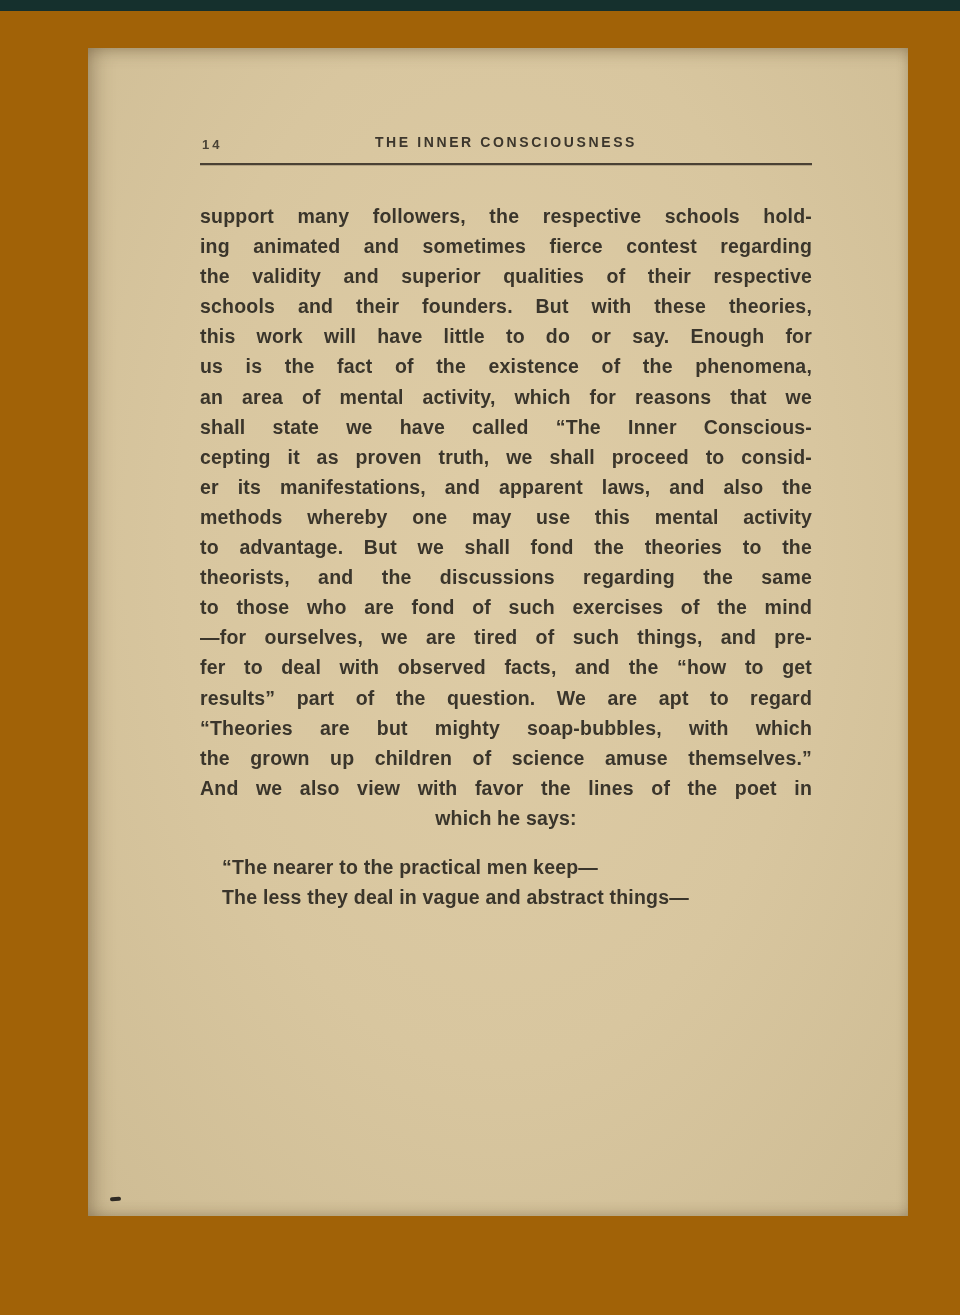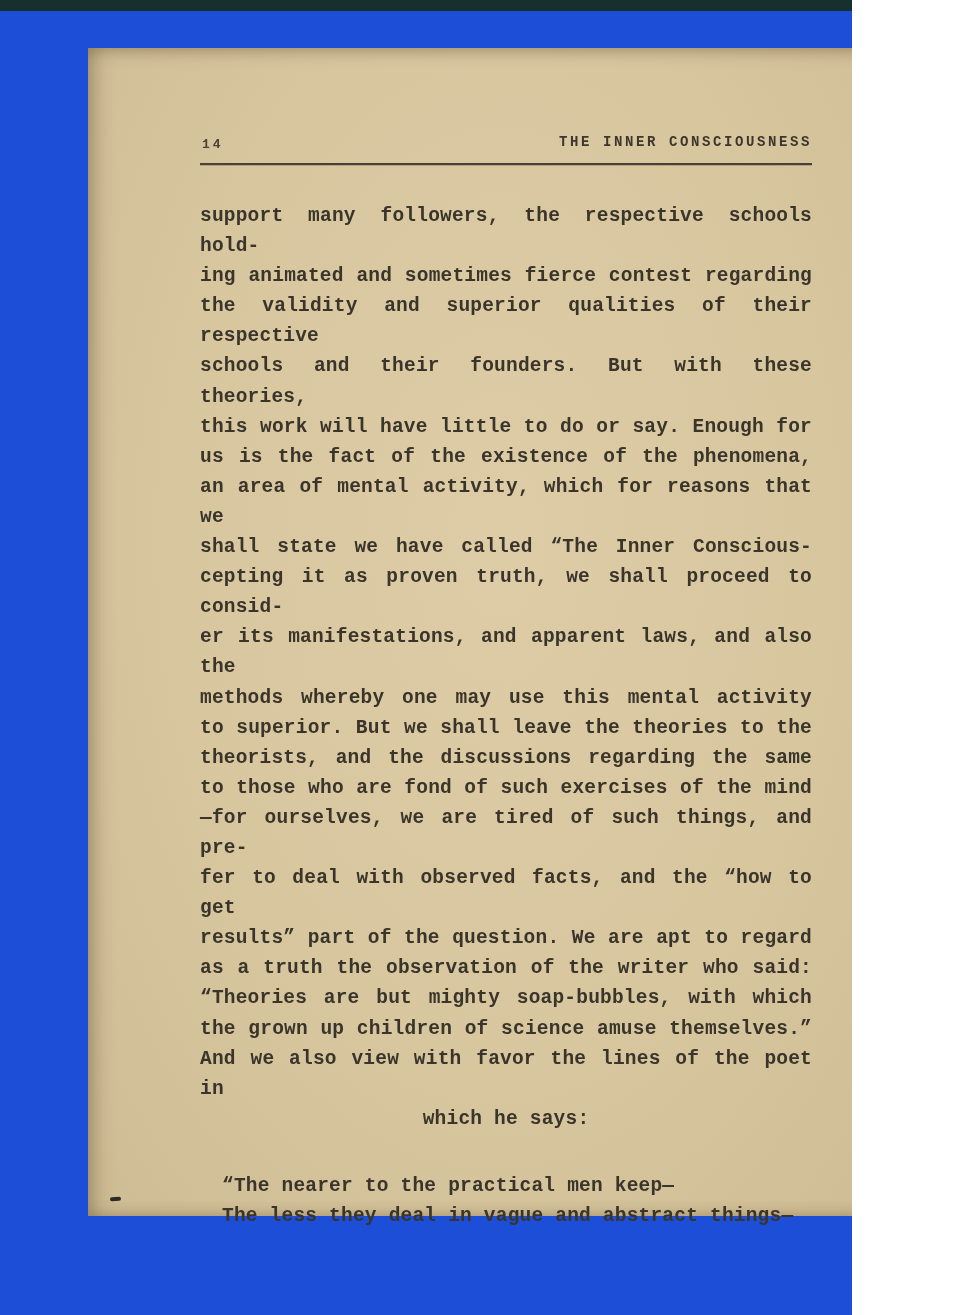--- a/index.html
+++ b/index.html
@@ -2,25 +2,25 @@
 <html><head>
 <meta charset="utf-8">
 <style>
   html, body {
     margin: 0;
     padding: 0;
     background: #ffffff;
   }
   .canvas {
     position: relative;
-    width: 852px;
+    width: 960px;
     height: 1315px;
-    background: #1d4ed8;
+    background: #a16207;
     overflow: hidden;
-    font-family: Liberation Mono, monospace;
+    font-family: Liberation Sans, sans-serif;
   }
   .top-strip {
     position: absolute;
     top: 0;
     left: 0;
     width: 970px;
     height: 11px;
     background: #15302d;
   }
   .page {
@@ -51,21 +51,21 @@
     position: absolute;
     left: 2px;
     top: 3px;
     font-size: 13px;
     font-weight: bold;
     letter-spacing: 3px;
     color: #4a4336;
   }
   .running-title {
     display: block;
-    text-align: right;
+    text-align: center;
     font-size: 14px;
     font-weight: bold;
     letter-spacing: 2.6px;
     color: #3c362c;
   }
   .rule {
     height: 2px;
     background: #4a4134;
     margin-top: 7px;
     box-shadow: 0 1px 0 rgba(74, 65, 52, 0.25);
@@ -81,21 +81,21 @@
     color: #3a352b;
   }
   .just {
     text-align: justify;
     text-align-last: justify;
   }
   .body-last {
     text-align: center;
   }
   .verse {
-    margin-top: 37px;
+    margin-top: 19px;
     padding-left: 22px;
   }
   .smudge {
     position: absolute;
     left: 110px;
     top: 1197px;
     width: 11px;
     height: 4px;
     background: #2e2a24;
     border-radius: 2px;
@@ -123,27 +123,26 @@
           <div class="line just">ing animated and sometimes fierce contest regarding</div>
           <div class="line just">the validity and superior qualities of their respective</div>
           <div class="line just">schools and their founders. But with these theories,</div>
           <div class="line just">this work will have little to do or say. Enough for</div>
           <div class="line just">us is the fact of the existence of the phenomena,</div>
           <div class="line just">an area of mental activity, which for reasons that we</div>
           <div class="line just">shall state we have called “The Inner Conscious-</div>
           <div class="line just">cepting it as proven truth, we shall proceed to consid-</div>
           <div class="line just">er its manifestations, and apparent laws, and also the</div>
           <div class="line just">methods whereby one may use this mental activity</div>
-          <div class="line just">to superior. But we shall leave the theories to the</div>
+          <div class="line just">to advantage. But we shall fond the theories to the</div>
           <div class="line just">theorists, and the discussions regarding the same</div>
           <div class="line just">to those who are fond of such exercises of the mind</div>
           <div class="line just">—for ourselves, we are tired of such things, and pre-</div>
           <div class="line just">fer to deal with observed facts, and the “how to get</div>
           <div class="line just">results” part of the question. We are apt to regard</div>
-          <div class="line just">as a truth the observation of the writer who said:</div>
           <div class="line just">“Theories are but mighty soap-bubbles, with which</div>
           <div class="line just">the grown up children of science amuse themselves.”</div>
           <div class="line just">And we also view with favor the lines of the poet in</div>
         </div>
 
       <div class="line body-last">which he says:</div>
 
       <div class="verse">
           <div class="line verse-line">“The nearer to the practical men keep—</div>
           <div class="line verse-line">The less they deal in vague and abstract things—</div>

